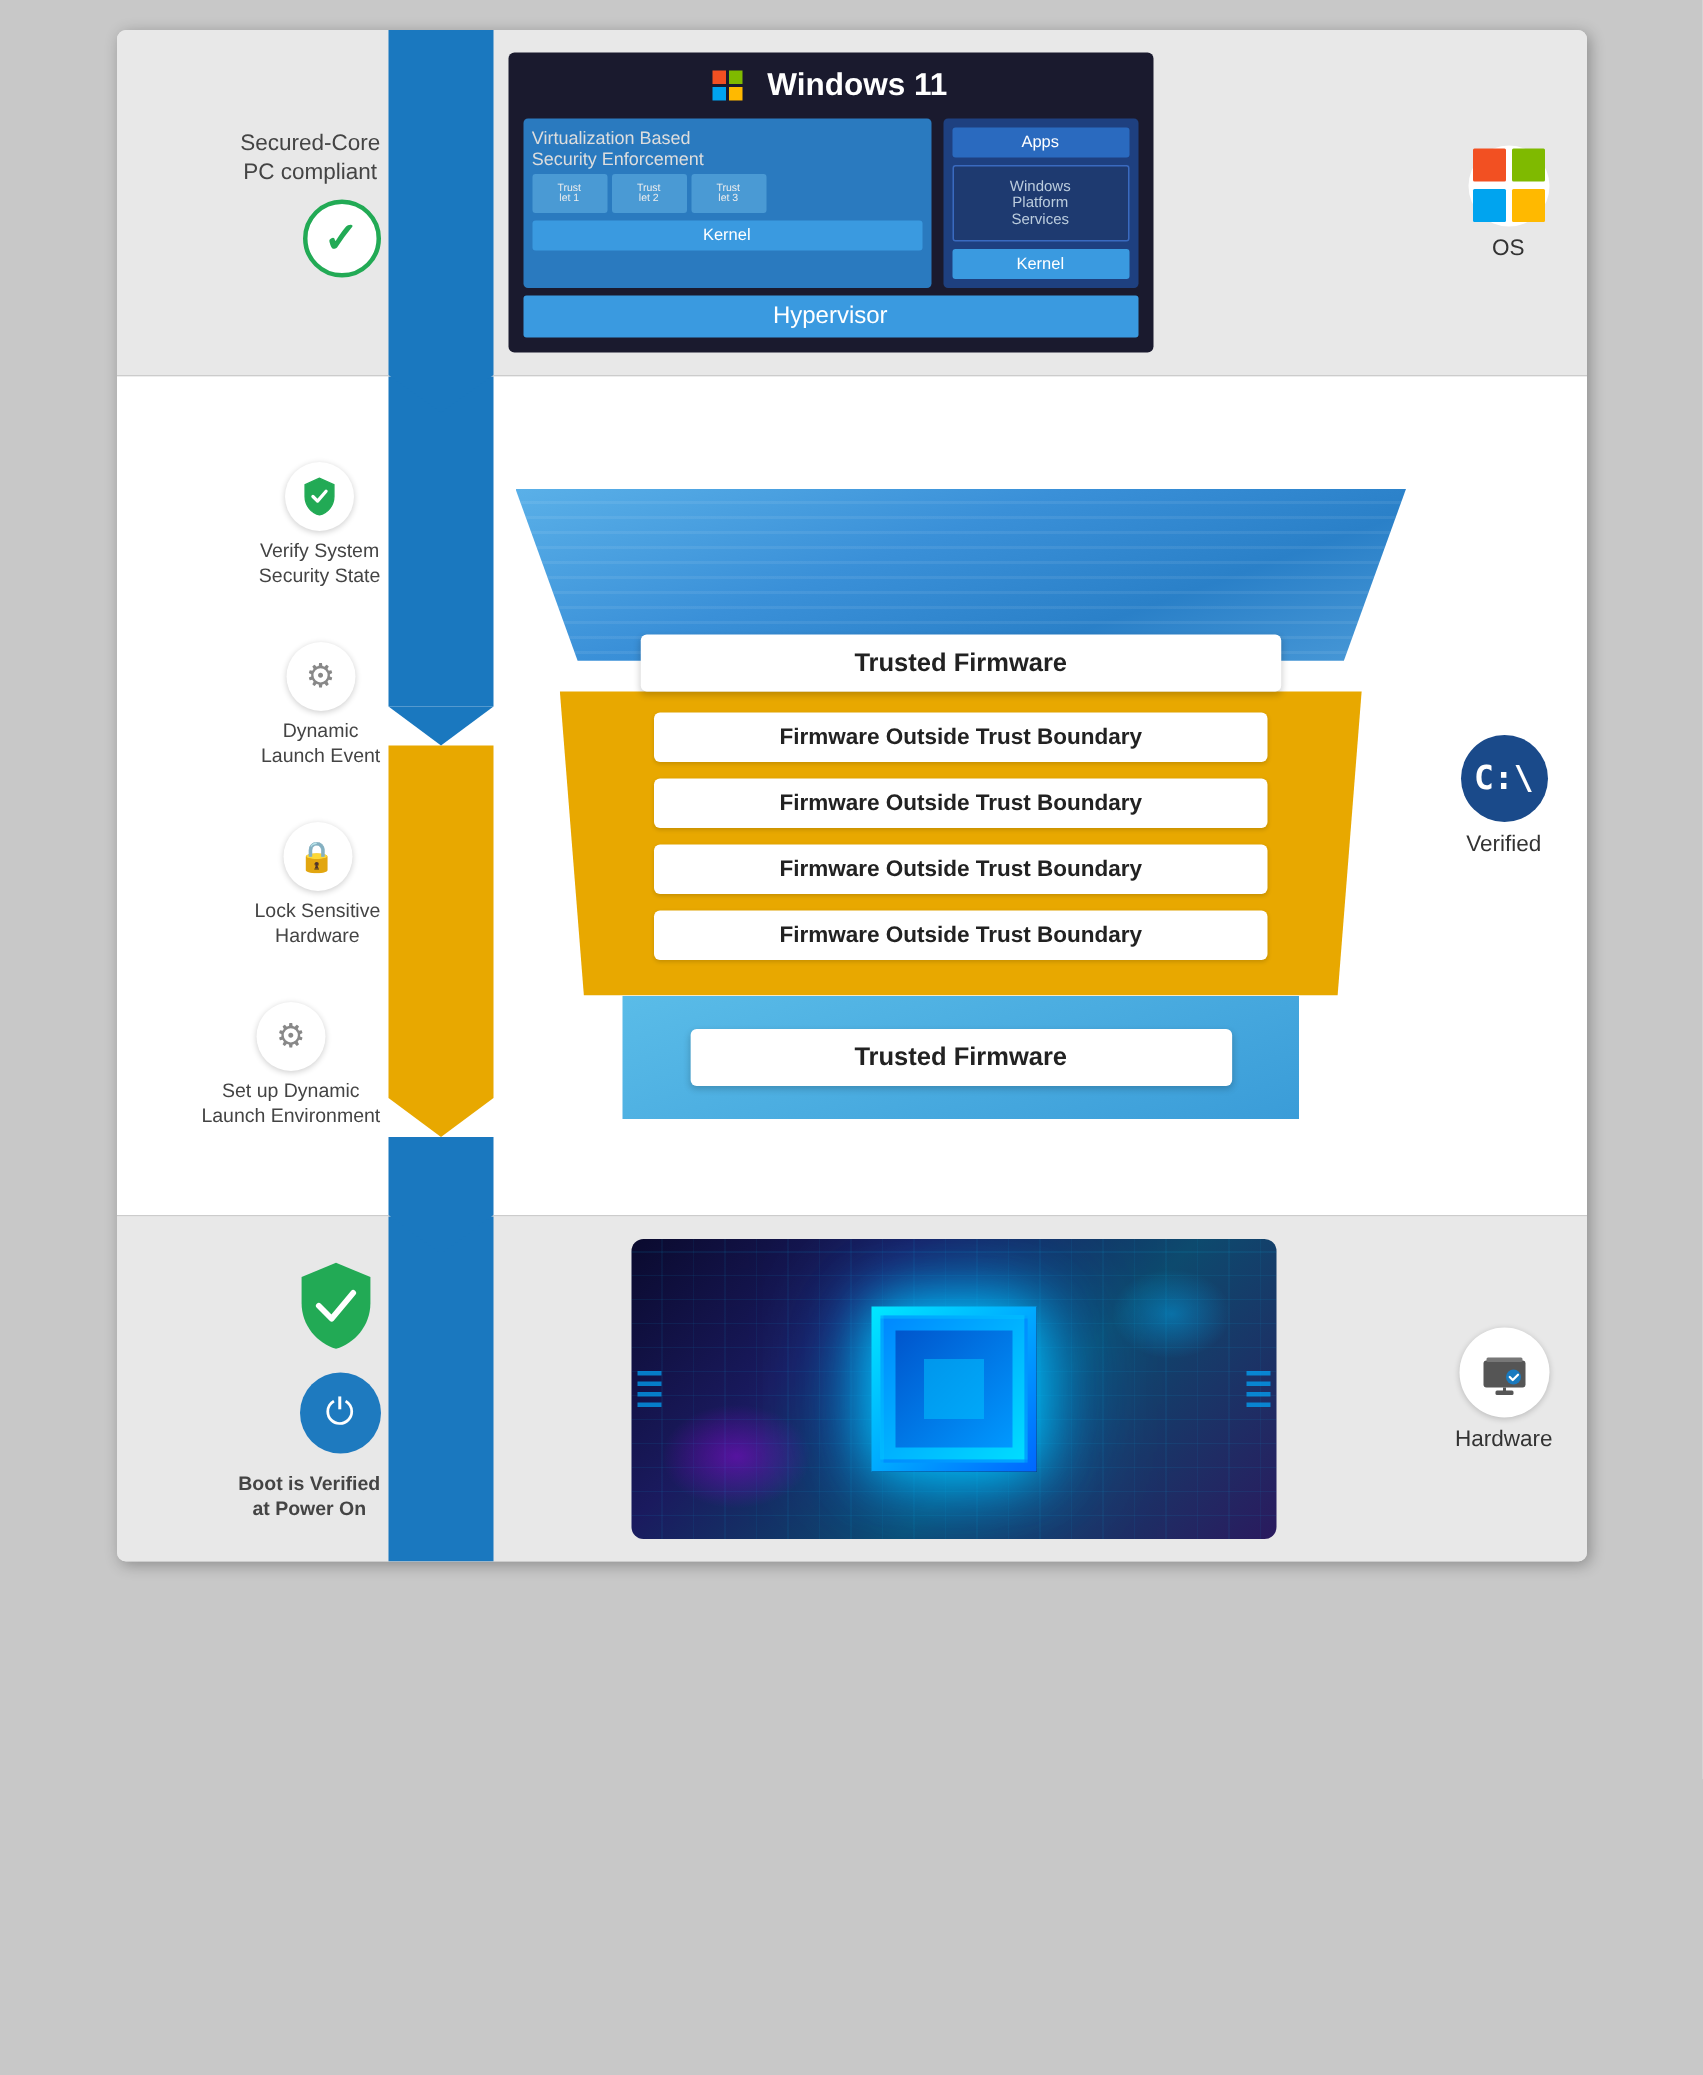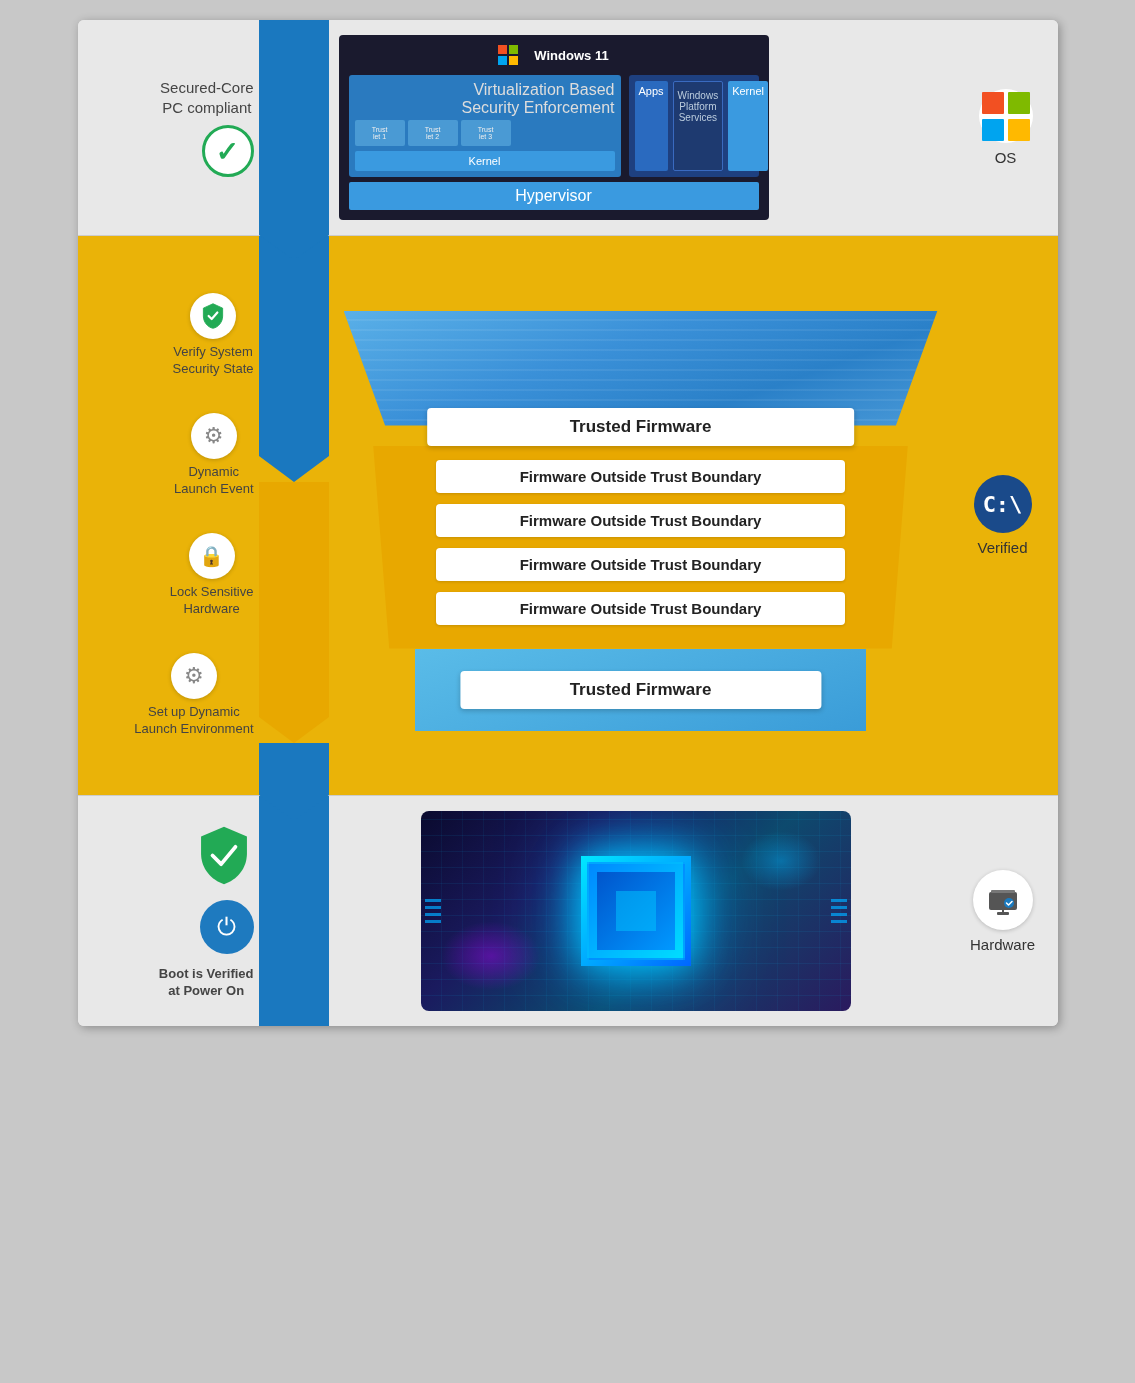--- a/index.html
+++ b/index.html
@@ -65,21 +65,21 @@
       border-radius: 4px;
       padding: 10px;
       color: white;
     }
     .win11-header {
       display: flex;
       align-items: center;
       gap: 16px;
       justify-content: center;
       margin-bottom: 10px;
-      font-size: 13px;
+      font-size: 21px;
       font-weight: 600;
     }
     .win11-logo {
       display: inline-flex;
       gap: 2px;
       flex-wrap: wrap;
       width: 20px;
       height: 20px;
     }
     .win11-logo span {
@@ -96,22 +96,22 @@
       display: flex;
       gap: 8px;
     }
     .win11-vbs {
       background: #2a7abf;
       border-radius: 3px;
       padding: 6px;
       flex: 1;
     }
     .win11-vbs-title {
-      font-size: 16px;
-      text-align: right;
+      font-size: 12px;
+      text-align: left;
       margin-bottom: 0;
       color: #ddd;
     }
     .win11-trustlets {
       display: flex;
       gap: 3px;
       margin-top: 3px;
     }
     .trustlet {
       background: #4a9ad4;
@@ -133,21 +133,21 @@
       text-align: center;
       font-size: 11px;
       padding: 4px;
     }
     .win11-right {
       background: #1e4080;
       border-radius: 3px;
       padding: 6px;
       width: 130px;
       display: flex;
-      flex-direction: row;
+      flex-direction: column;
       gap: 5px;
     }
     .win11-apps {
       background: #2a6abf;
       border-radius: 2px;
       text-align: center;
       font-size: 11px;
       padding: 4px;
     }
     .win11-platform {
@@ -315,21 +315,21 @@
       flex-direction: row;
       min-height: 210px;
       border-bottom: 1px solid #ccc;
       background: #e8e8e8;
     }
     .row-firmware {
       display: flex;
       flex-direction: row;
       min-height: 560px;
       border-bottom: 1px solid #ccc;
-      background: #eab308;
+      background: #ffffff;
     }
     .row-hardware {
       display: flex;
       flex-direction: row;
       min-height: 220px;
       background: #e8e8e8;
     }
 
     .col-left {
       width: 181px;

